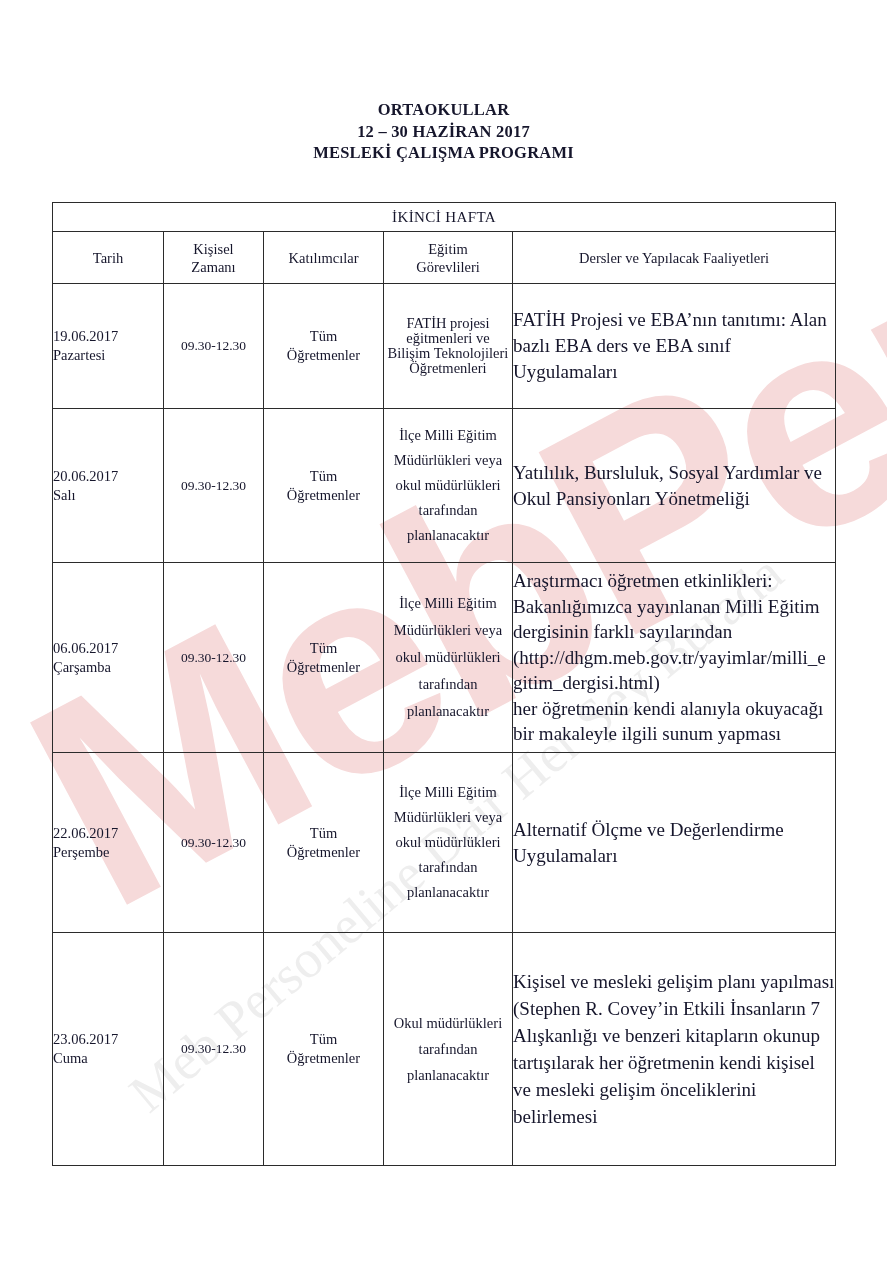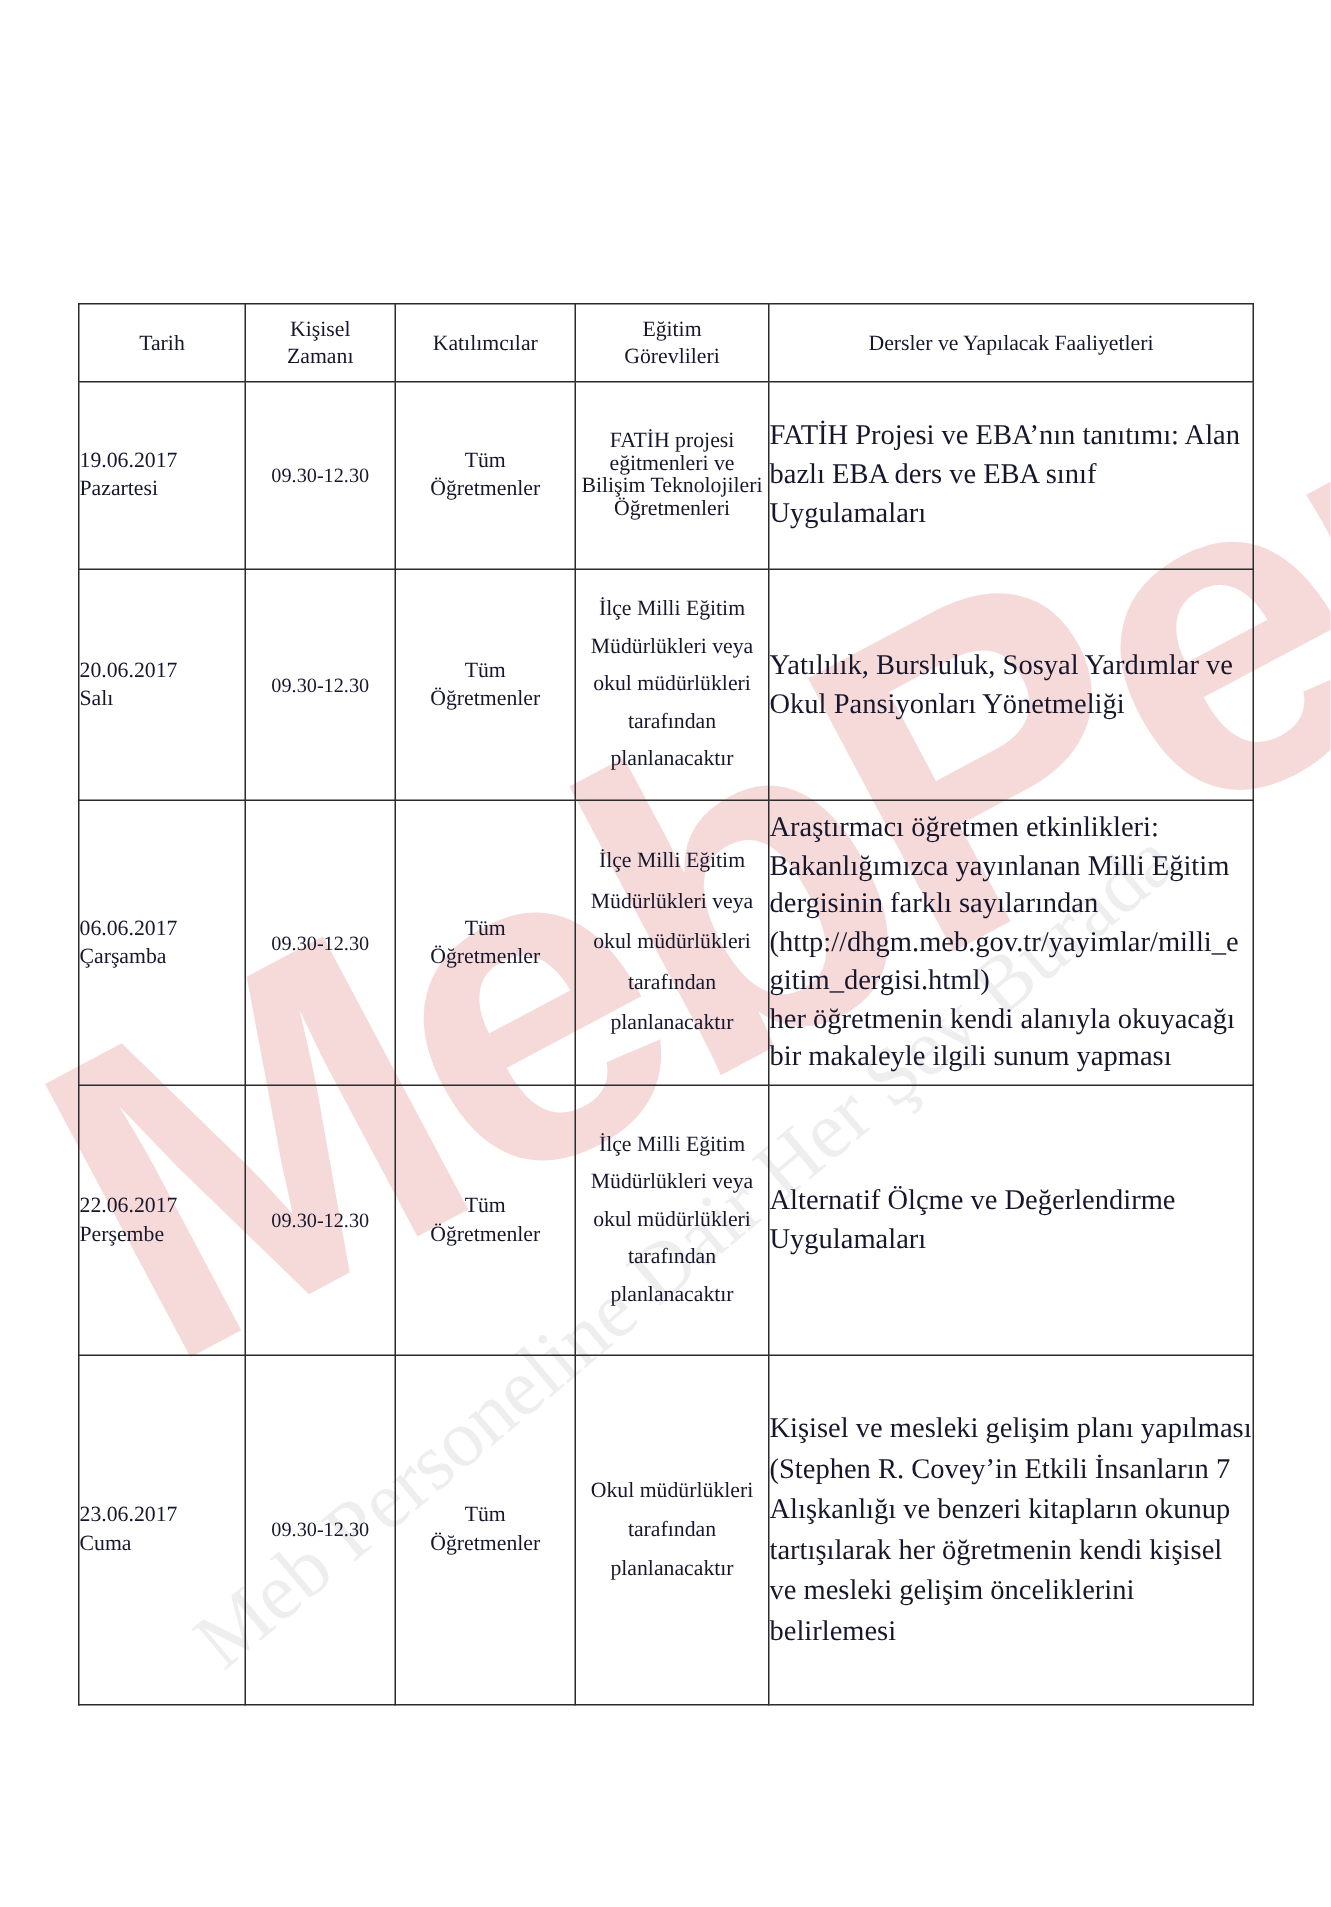--- a/index.html
+++ b/index.html
@@ -169,30 +169,38 @@
 </head>
 <body>
 
 <div class="wm-layer">
   <div class="wm-pink" style="color: rgb(246, 218, 218);">MebPersonel.com</div>
   <div class="wm-gray" style="color: rgb(238, 238, 238);">Meb Personeline Dair Her Şey Burada</div>
 </div>
 
 <div class="page">
 
+  <div class="doc-title">
+    <span class="tl">ORTAOKULLAR</span>
+    <span class="tl">12 – 30 HAZİRAN 2017</span>
+    <span class="tl">MESLEKİ ÇALIŞMA PROGRAMI</span>
+  </div>
 
   <table class="prog">
     <colgroup>
       <col class="c-tarih">
         <col class="c-zaman">
         <col class="c-katilim">
         <col class="c-egitim">
         <col class="c-dersler">
     </colgroup>
     <thead>
+      <tr class="band-row">
+        <td colspan="5">İKİNCİ HAFTA</td>
+      </tr>
       <tr class="head-row">
         <th>Tarih</th>
         <th>
           <span>Kişisel</span><br>
           <span>Zamanı</span>
         </th>
         <th>Katılımcılar</th>
         <th>
           <span>Eğitim</span><br>
           <span>Görevlileri</span>

